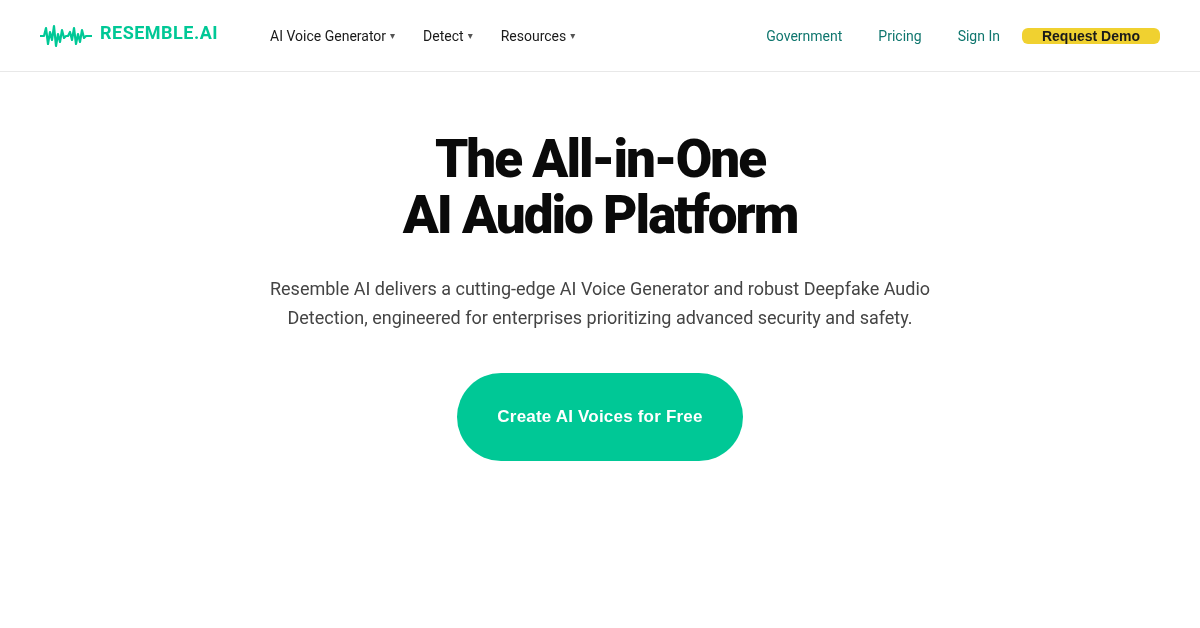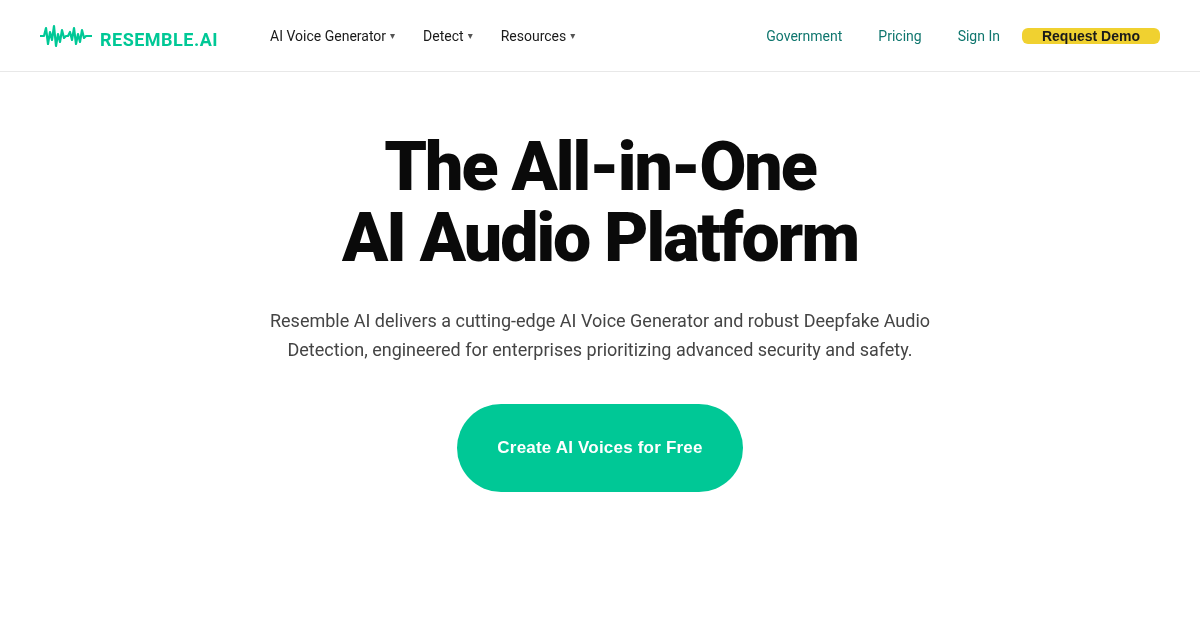--- a/index.html
+++ b/index.html
@@ -28,21 +28,21 @@
     }
 
     .navbar-left {
       display: flex;
       align-items: center;
       gap: 40px;
     }
 
     .logo-area {
       display: flex;
-      align-items: flex-end;
+      align-items: flex-start;
       gap: 8px;
       cursor: pointer;
     }
 
     .logo-waveform {
       width: 52px;
       height: 28px;
     }
 
     .logo-text {
@@ -107,21 +107,21 @@
     .hero {
       display: flex;
       flex-direction: column;
       align-items: center;
       justify-content: center;
       text-align: center;
       padding: 60px 40px 40px;
     }
 
     .hero-title {
-      font-size: 68px;
+      font-size: 53px;
       font-weight: 900;
       color: #0a0a0a;
       line-height: 1.05;
       letter-spacing: -2px;
       margin-bottom: 32px;
     }
 
     .hero-subtitle {
       font-size: 18px;
       color: #444;

